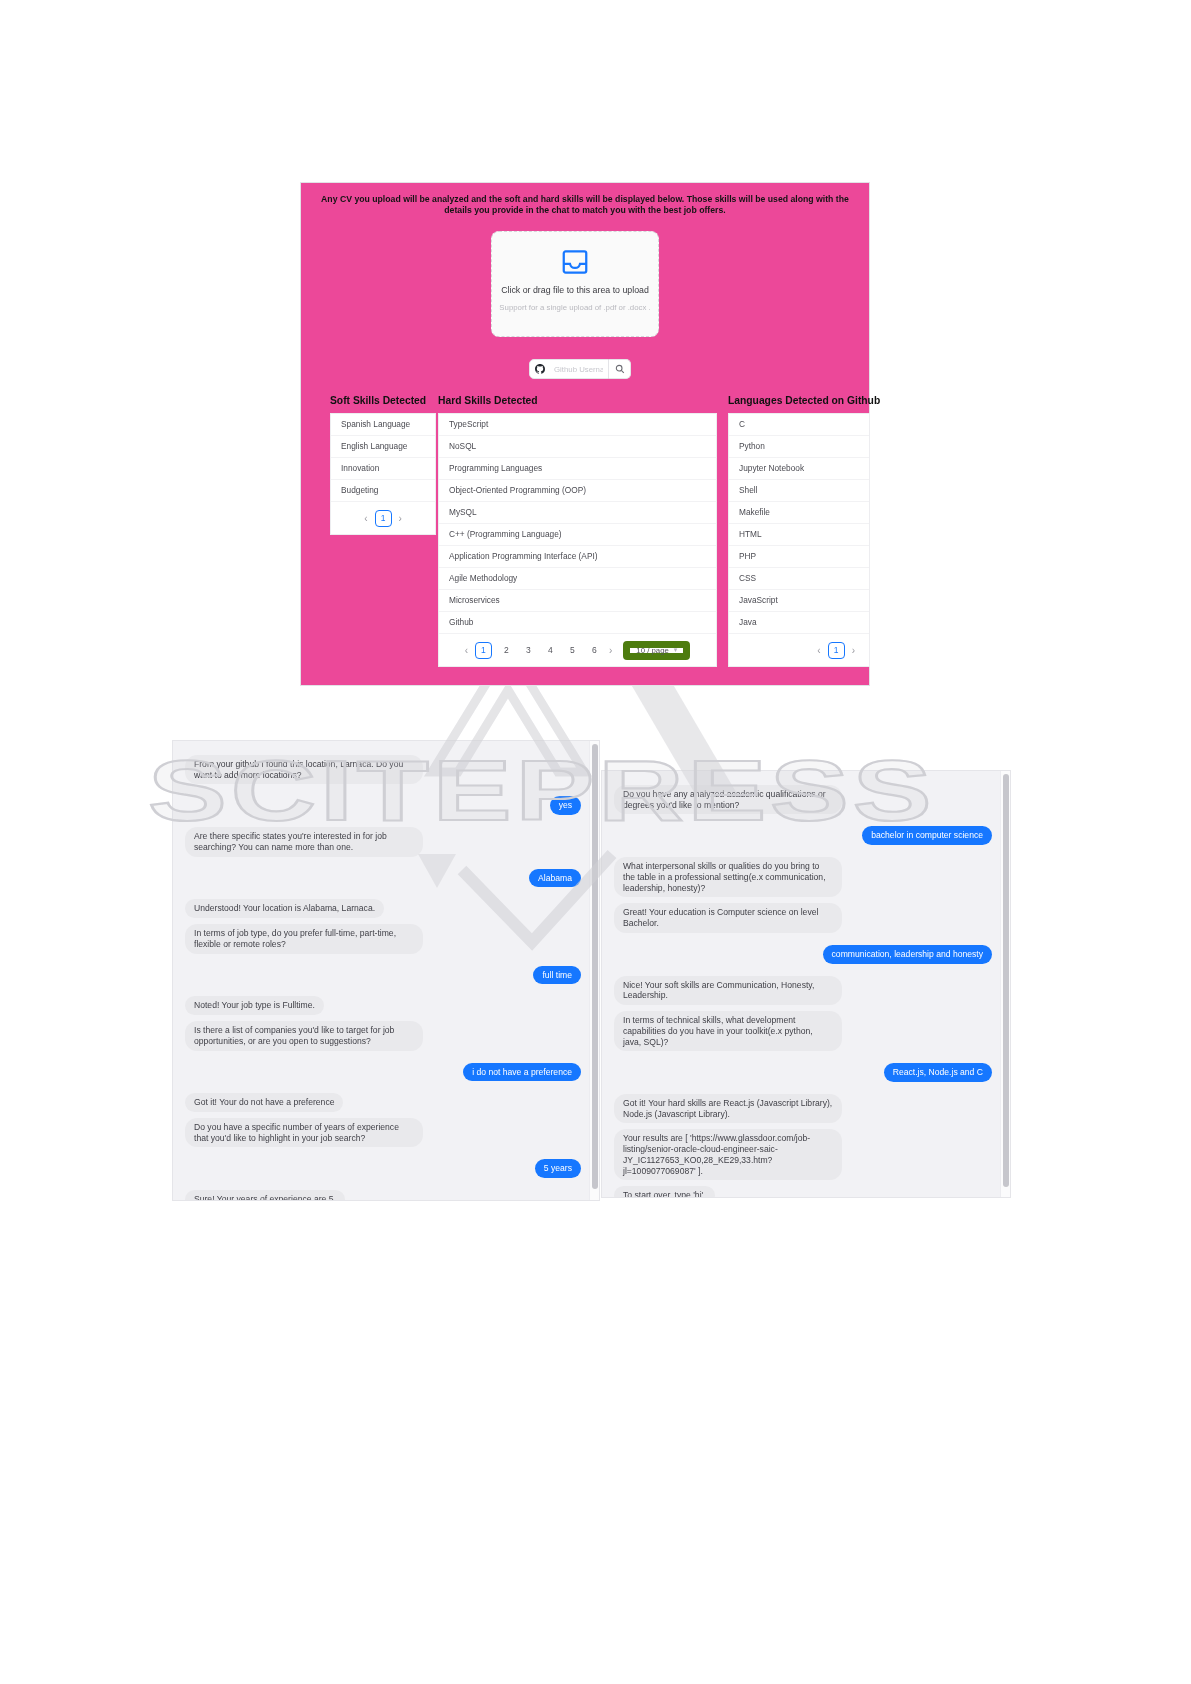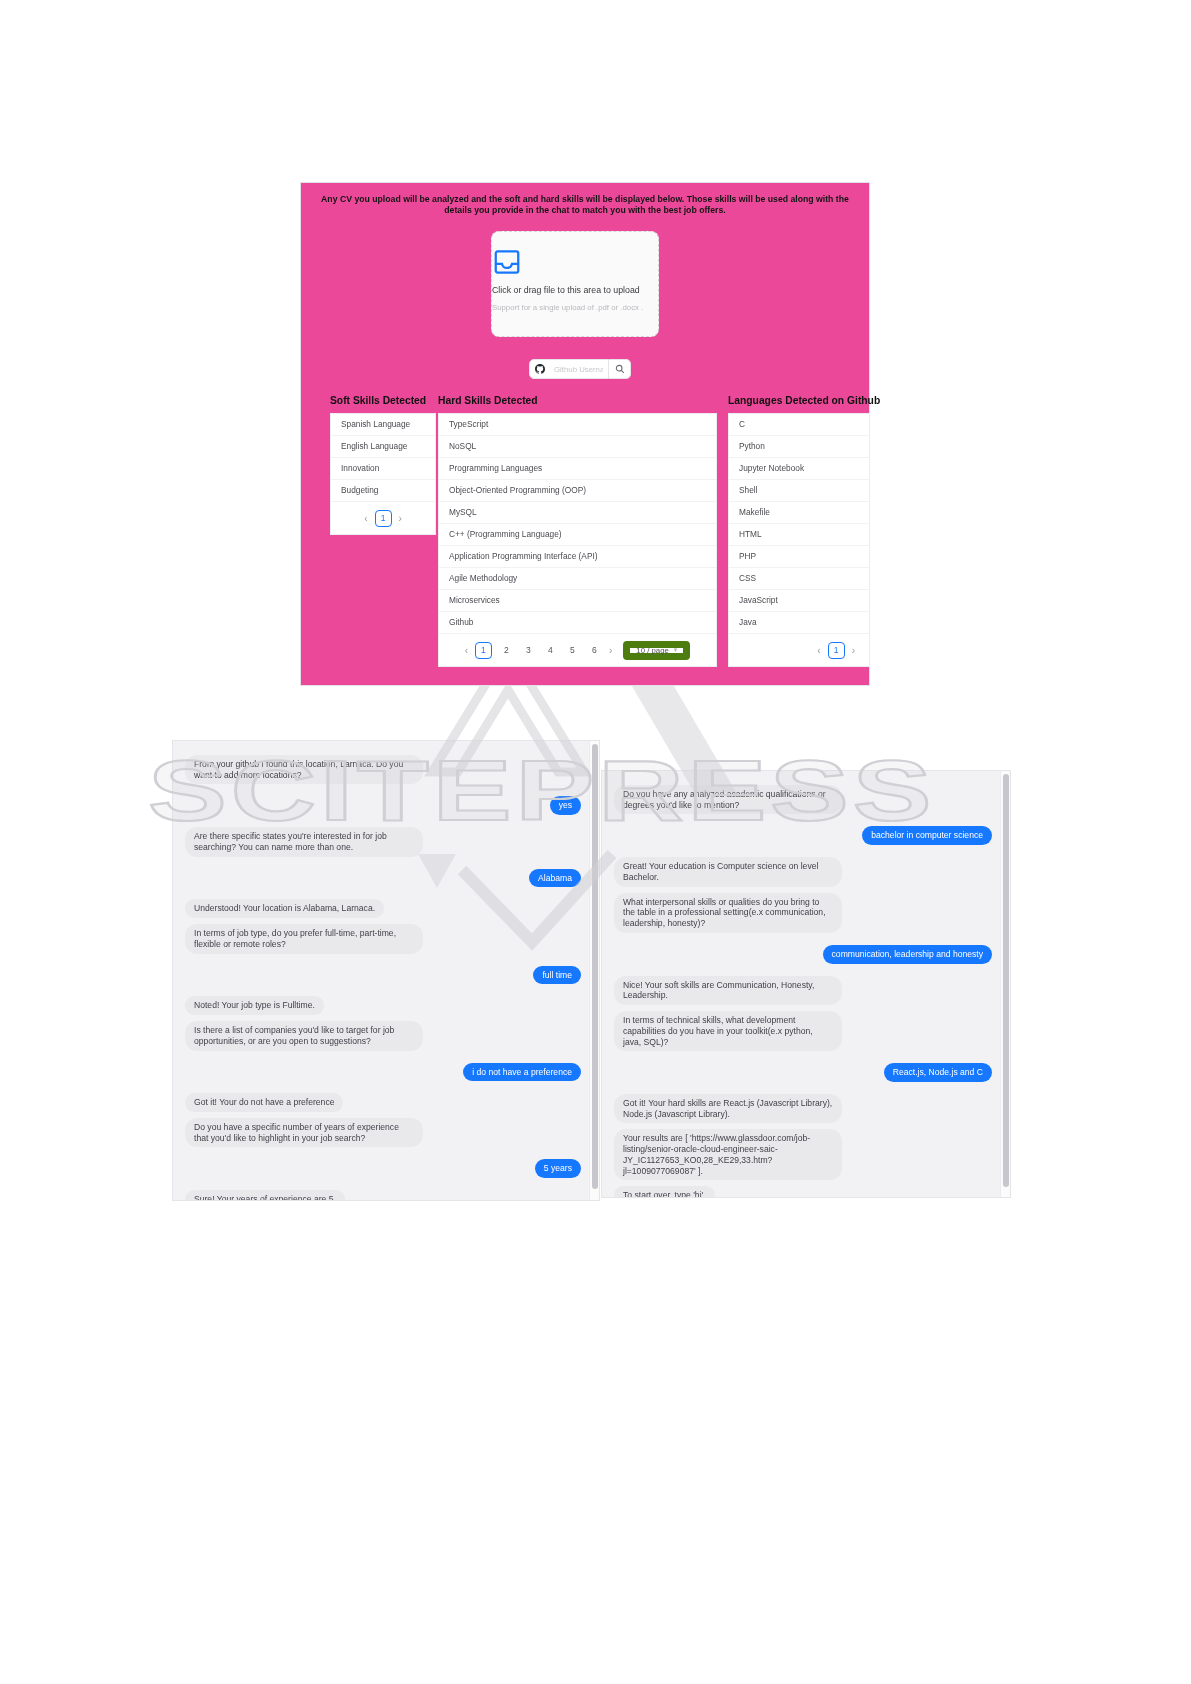--- a/index.html
+++ b/index.html
@@ -16,21 +16,21 @@
             letter-spacing:5px; color:rgba(205,205,210,.2); -webkit-text-stroke:1.5px #d2d2d7;
             white-space:nowrap; }
 
   
   .upload-panel { position:absolute; left:300px; top:182px; width:570px; height:504px;
                   background:#ec4899; border:1px solid #e2e2e6; z-index:4; }
   .intro { position:absolute; top:11px; left:7px; right:7px; text-align:center;
            font-size:8.7px; font-weight:bold; color:#141414; line-height:1.3; }
   .dropzone { position:absolute; left:190px; top:48px; width:168px; height:106px;
               background:#fafafa; border:1px dashed #d6d6da; border-radius:8px;
-              cursor:pointer; }
+              text-align:center; cursor:pointer; }
   .dz-icon { margin-top:15px; }
   .dz-title { font-size:8.8px; color:#3a3a40; margin-top:4px; }
   .dz-hint { font-size:7.8px; color:#b9b9bf; margin-top:8px; }
   .gh-search { position:absolute; left:228px; top:176px; height:20px; display:flex; }
   .gh-input-wrap { width:80px; display:flex; align-items:center; gap:9px;
                    border:1px solid #e4e4e8; border-radius:5px 0 0 5px; padding:0 5px; background:#fff; }
   .gh-input { border:none; outline:none; width:100%; font-size:7.8px; color:#333; background:transparent; }
   .gh-input::placeholder { color:#c7c7cd; }
   .gh-btn { width:22px; border:1px solid #e4e4e8; border-left:none; border-radius:0 5px 5px 0;
             background:#fff; display:flex; align-items:center; justify-content:center; cursor:pointer; }
@@ -250,25 +250,25 @@
 
         <div class="msg-row bot">
           <div class="bubble">Do you have any analyzed academic qualifications or degrees you'd like to mention?</div>
         </div>
 
         <div class="msg-row user">
           <div class="bubble">bachelor in computer science</div>
         </div>
 
         <div class="msg-row bot">
+          <div class="bubble">What interpersonal skills or qualities do you bring to the table in a professional setting(e.x communication, leadership, honesty)?</div>
+        </div>
+
+        <div class="msg-row bot">
           <div class="bubble">Great! Your education is Computer science on level Bachelor.</div>
-        </div>
-
-        <div class="msg-row bot">
-          <div class="bubble">What interpersonal skills or qualities do you bring to the table in a professional setting(e.x communication, leadership, honesty)?</div>
         </div>
 
         <div class="msg-row user">
           <div class="bubble">communication, leadership and honesty</div>
         </div>
 
         <div class="msg-row bot">
           <div class="bubble">Nice! Your soft skills are Communication, Honesty, Leadership.</div>
         </div>
 

